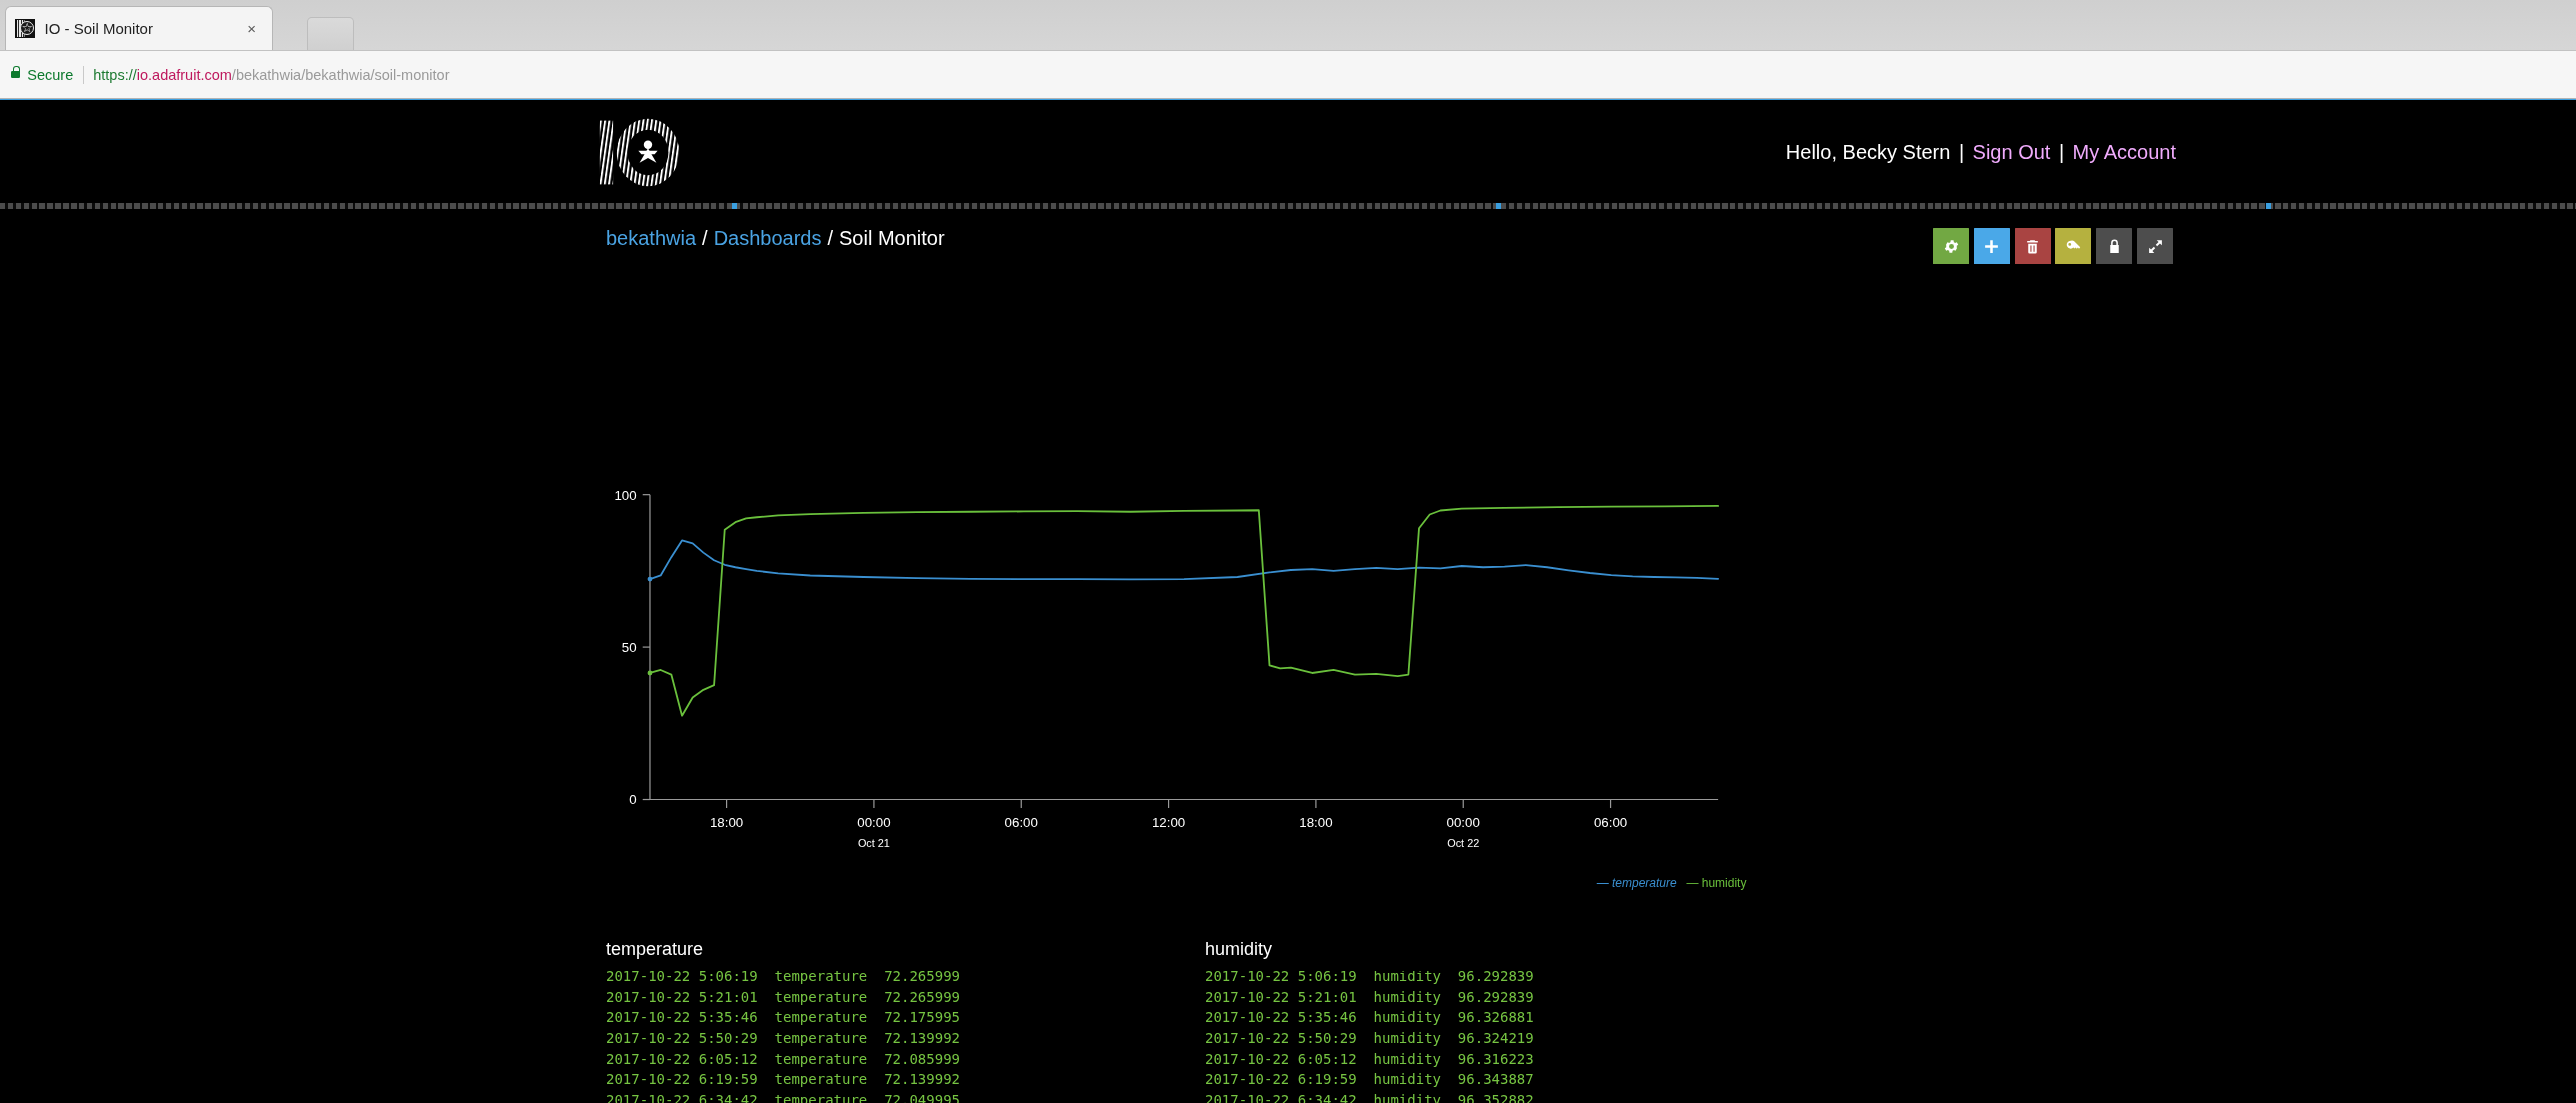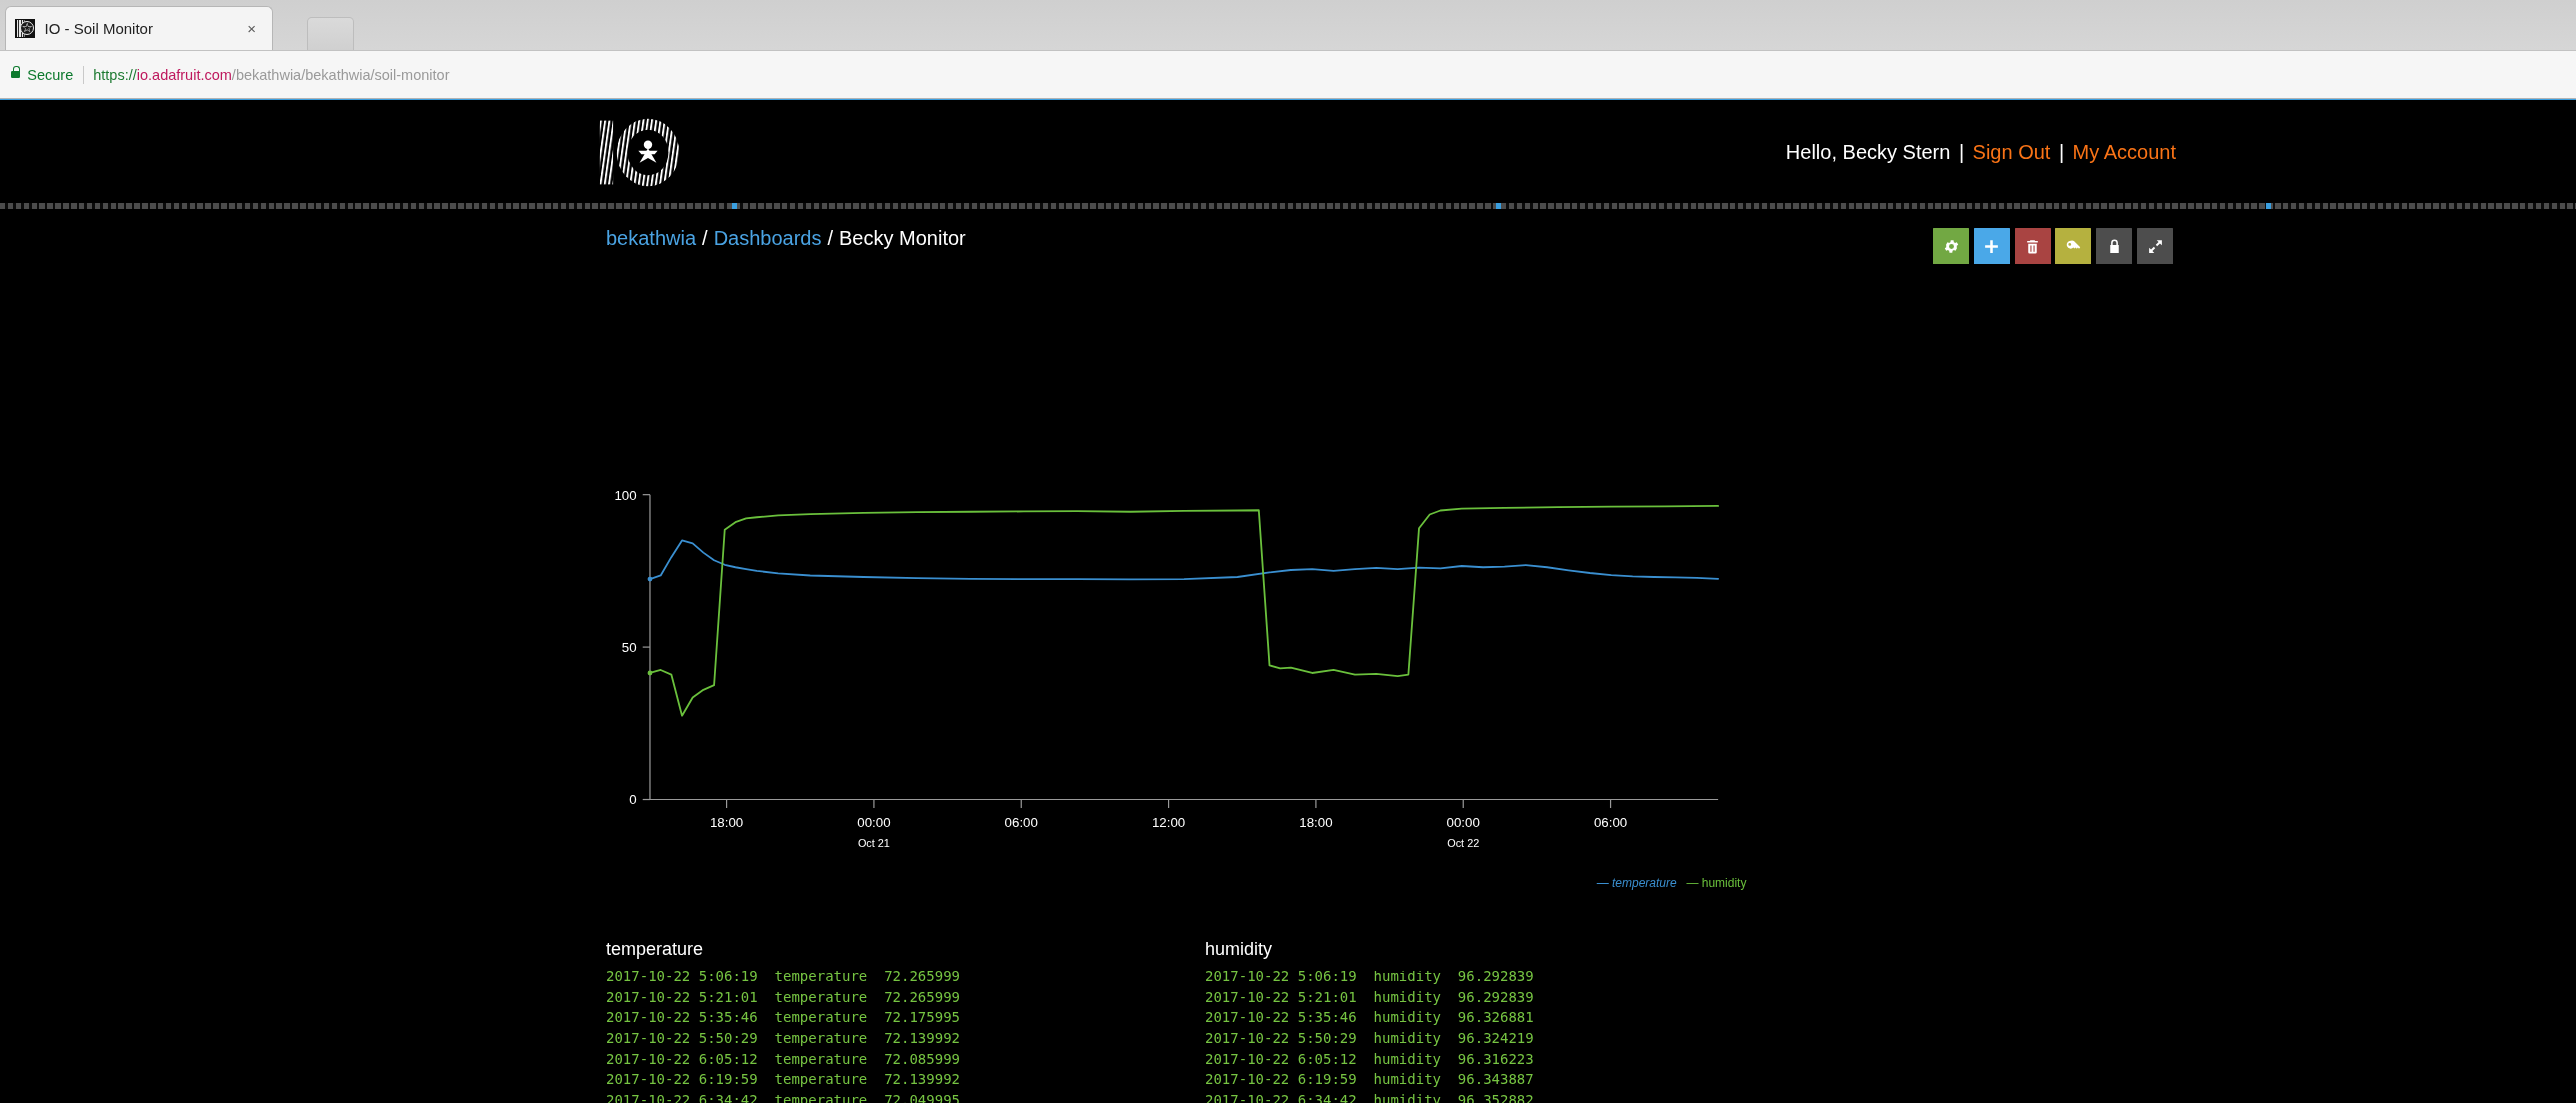--- a/index.html
+++ b/index.html
@@ -87,21 +87,21 @@
     width: 110px; height: 71px;
   }
   .account-bar {
     position: absolute; right: 400px; top: 50%;
     transform: translateY(-50%);
     display: flex; align-items: flex-end;
     font-size: 20px; white-space: nowrap;
   }
   .account-bar .greet { color: #ffffff; }
   .account-bar .sep { color: #ffffff; margin: 0 8.5px; }
-  .account-bar a { color: #f97316; text-decoration: none; }
+  .account-bar a { color: #f0abfc; text-decoration: none; }
 
   
   .ticker {
     height: 6px; width: 100%;
     background: repeating-linear-gradient(90deg,
       #4c4c4c 0 5.4px, #0b0b0b 5.4px 7.9px);
     position: relative;
   }
   .ticker .blue-tick {
     position: absolute; top: 0; width: 5.4px; height: 6px;
@@ -206,21 +206,21 @@
 <div class="ticker">
   <span class="blue-tick" style="left:732px"></span>
   <span class="blue-tick" style="left:1496px"></span>
   <span class="blue-tick" style="left:2266px"></span>
 </div>
 
 <div class="page">
 
   <div class="crumb-row">
     <div class="breadcrumb">
-      <a href="#">bekathwia</a><span class="slash">/</span><a href="#">Dashboards</a><span class="slash">/</span><span class="current">Becky Monitor</span>
+      <a href="#">bekathwia</a><span class="slash">/</span><a href="#">Dashboards</a><span class="slash">/</span><span class="current">Soil Monitor</span>
     </div>
 
     <div class="toolbar">
       <button class="tbtn" style="background:#72a843">
         <svg viewBox="0 0 24 24">
             <path d="M19.4 13a7.8 7.8 0 000-2l2.1-1.6-2-3.5-2.5 1a7.6 7.6 0 00-1.7-1l-.4-2.6h-4l-.4 2.6a7.6 7.6 0 00-1.7 1l-2.5-1-2 3.5L4.6 11a7.8 7.8 0 000 2l-2.1 1.6 2 3.5 2.5-1a7.6 7.6 0 001.7 1l.4 2.6h4l.4-2.6a7.6 7.6 0 001.7-1l2.5 1 2-3.5zM12 15.5A3.5 3.5 0 1115.5 12 3.5 3.5 0 0112 15.5z"></path>
           </svg>
       </button>
       <button class="tbtn" style="background:#4aa8e8">
         <svg viewBox="0 0 24 24">

